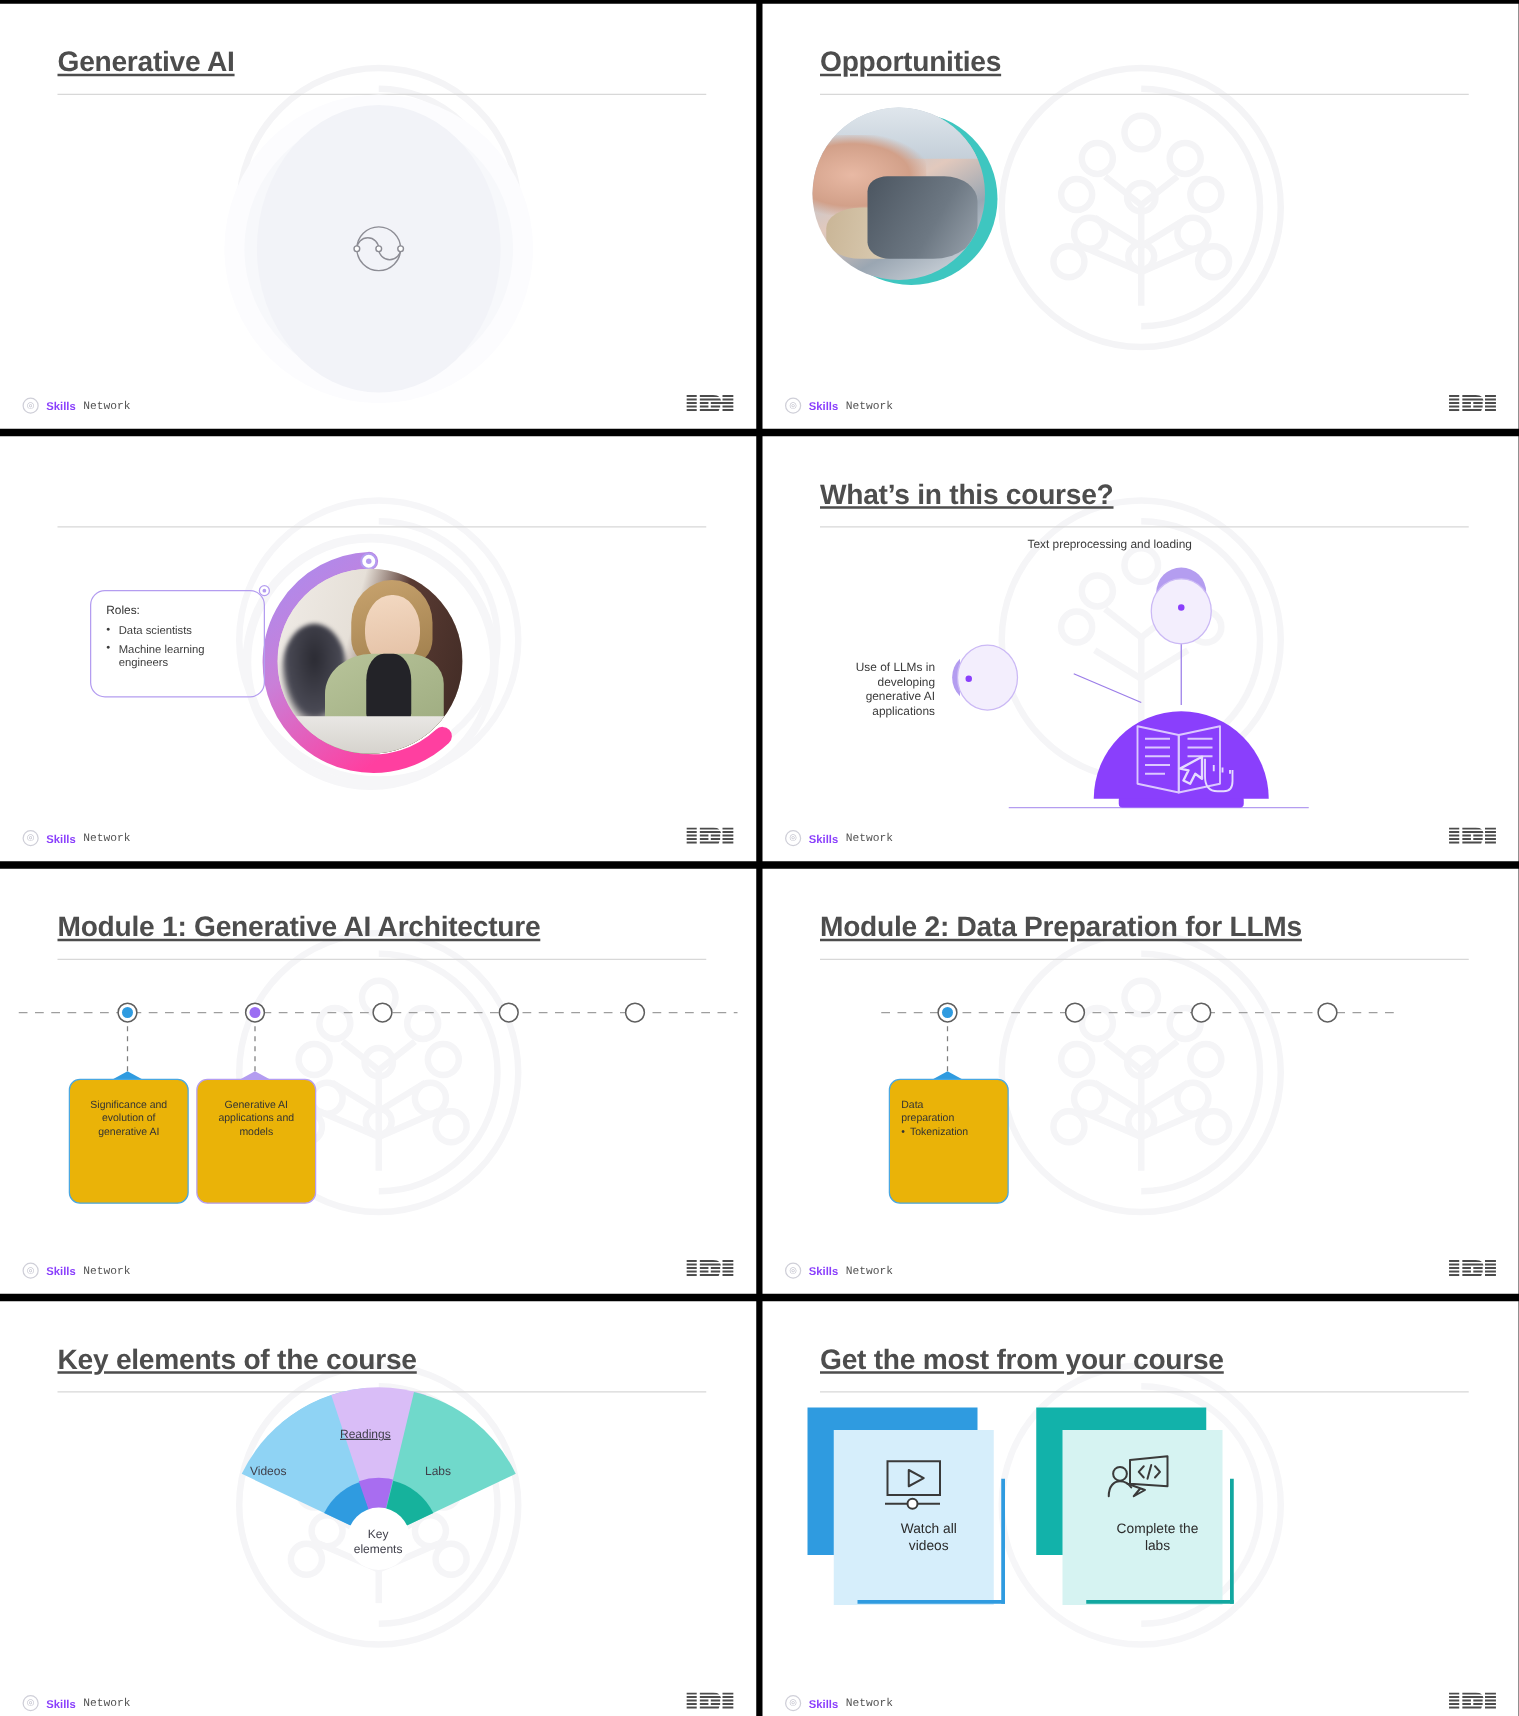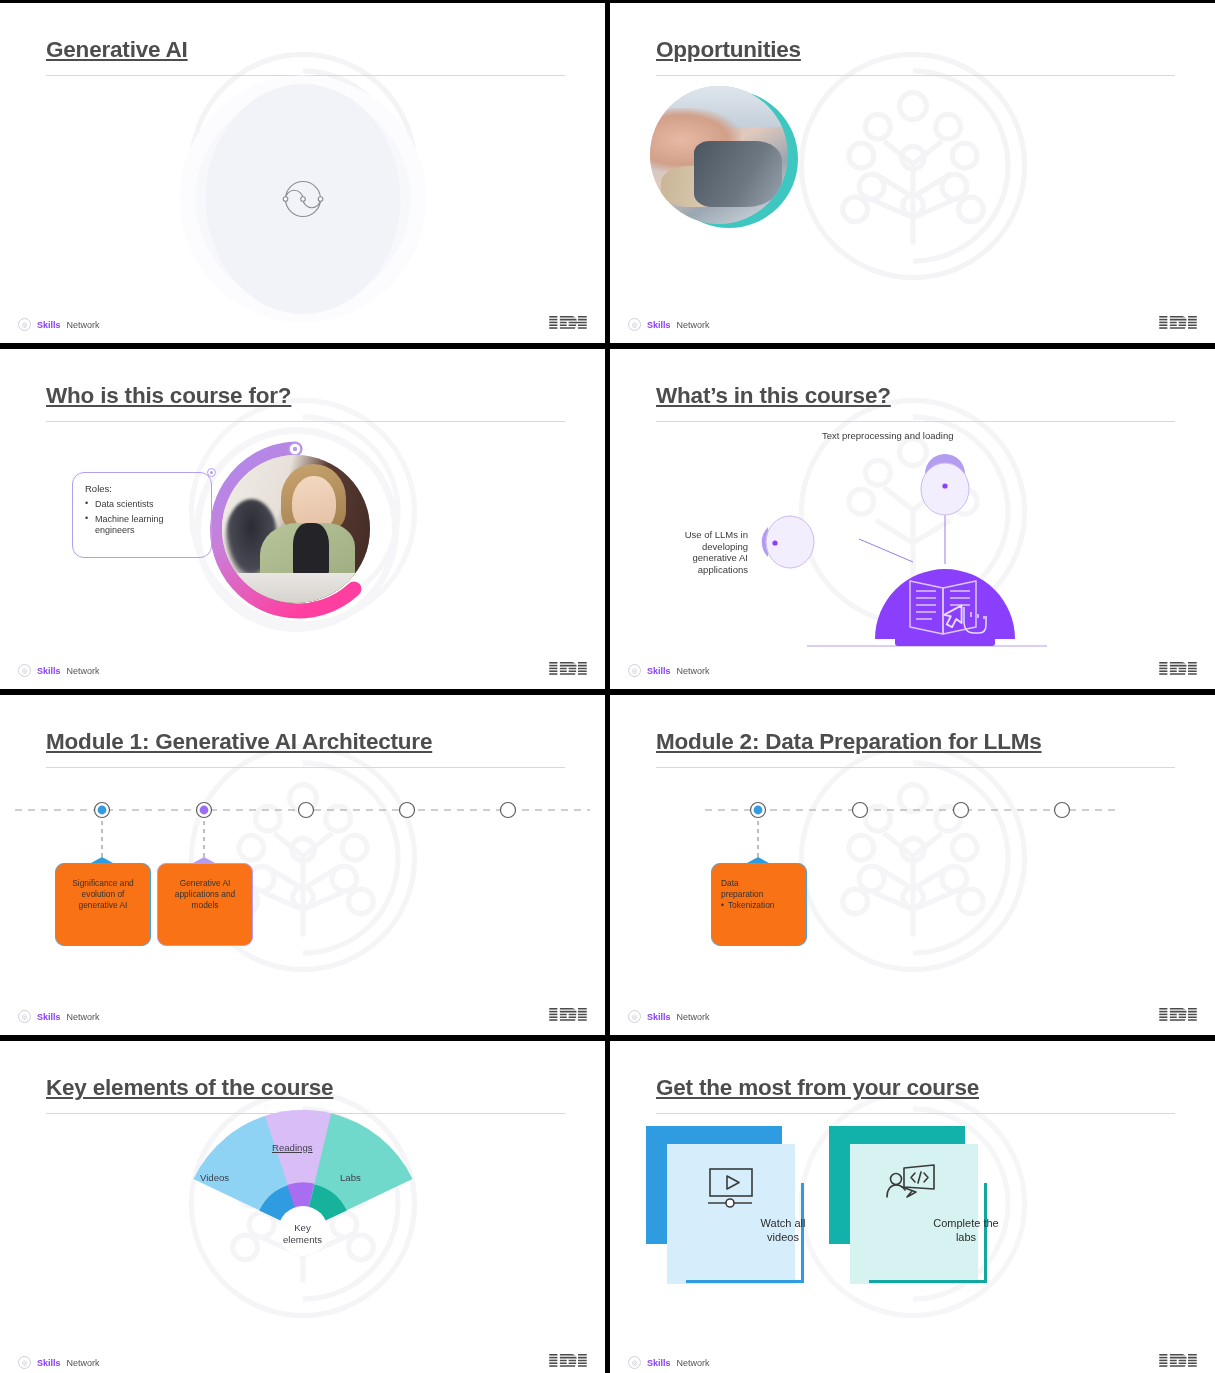--- a/index.html
+++ b/index.html
@@ -60,21 +60,21 @@
     display: flex; align-items: center; gap: 6px;
     font-size: 9px;
   }
   .sn-mark {
     width: 13px; height: 13px; border-radius: 50%;
     border: 1px solid #cfcfd8;
     display: flex; align-items: center; justify-content: center;
     color: #b9b9c6; font-size: 7px; line-height: 1;
   }
   .sn-skills { color: #8a3ffc; font-weight: 700; }
-  .sn-network { color: #525252; font-weight: 400; }
+  .sn-network { color: #525252; font-weight: 400; font-family: Liberation Mono, monospace; }
   .ibm-logo {
     position: absolute;
     right: 18px; bottom: 12px;
     width: 38px; height: 15px;
   }
   .ibm-logo svg { width: 100%; height: 100%; display: block; }
 
   
   .genai-halo {
     position: absolute;
@@ -208,23 +208,23 @@
     position:absolute; color:#3a3a3a; font-size:9.5px; line-height:1.22;
   }
   .wc-label.top { left:212px; top:81px; }
   .wc-label.left { left:46px; top:180px; width:92px; text-align:right; }
 
   
   .tl-wrap { position:absolute; left:0; top:0; width:100%; height:100%; }
   .tl-wrap svg { width:100%; height:100%; display:block; }
   .tl-card {
     position:absolute;
-    width:96px; height:83px;
+    width:96px; height:100px;
     border-radius: 9px;
-    background:#f97316;
+    background:#eab308;
     padding: 14px 7px 6px 7px;
     font-size: 8.4px; line-height: 1.3; color:#333;
     text-align:center;
   }
   .tl-card.blue { border:1.6px solid #4aa7e0; }
   .tl-card.purple { border:1.6px solid #b49df0; }
   .tl-card.left-align { text-align:left; padding-left: 9px; }
   .tl-card .bullet { display:flex; gap:4px; }
   .tl-card .bullet .d { flex:0 0 auto; }
 
@@ -242,21 +242,21 @@
   .gm-card { position:absolute; }
   .gm-lshape { position:absolute; width:136px; height:118px; }
   .gm-panel  { position:absolute; width:128px; height:140px; }
   .gm-bracket{ position:absolute; width:118px; height:100px; }
   .gm-bracket .v { position:absolute; right:0; top:0; width:2.6px; height:100%; }
   .gm-bracket .h { position:absolute; left:0; bottom:0; height:2.6px; width:100%; }
   .gm-icon { position:absolute; width:58px; height:44px; }
   .gm-icon svg { width:100%; height:100%; display:block; }
   .gm-text {
     position:absolute; width:152px; text-align:center;
-    font-size:11px; color:#2b2b2b; line-height:1.25;margin-left:40px;
+    font-size:11px; color:#2b2b2b; line-height:1.25;
   }
 </style>
 </head>
 <body>
 
 <div class="grid">
 
   <div class="slide">
     <div class="wm">
       <svg viewBox="0 0 240 240" aria-hidden="true">
@@ -374,21 +374,20 @@
 
   <div class="slide">
     <div class="wm">
       <svg viewBox="0 0 240 240" aria-hidden="true">
         <g fill="none" stroke="#f6f6f8" stroke-width="5">
           <circle cx="120" cy="120" r="108"></circle>
           <path d="M120 212 A92 92 0 0 0 120 28"></path>
         </g>
       </svg>
     </div>
-    <div class="s-title">Who is this course for?</div>
     <div class="s-rule"></div>
 
     <div class="who-ringfaint"></div>
 
     <div class="who-arc">
       <svg viewBox="0 0 182 182">
         <defs>
           <linearGradient id="arcGrad" x1="0" y1="0" x2="0.6" y2="1">
             <stop offset="0%" stop-color="#a98cf0"></stop>
             <stop offset="45%" stop-color="#c97fd8"></stop>

